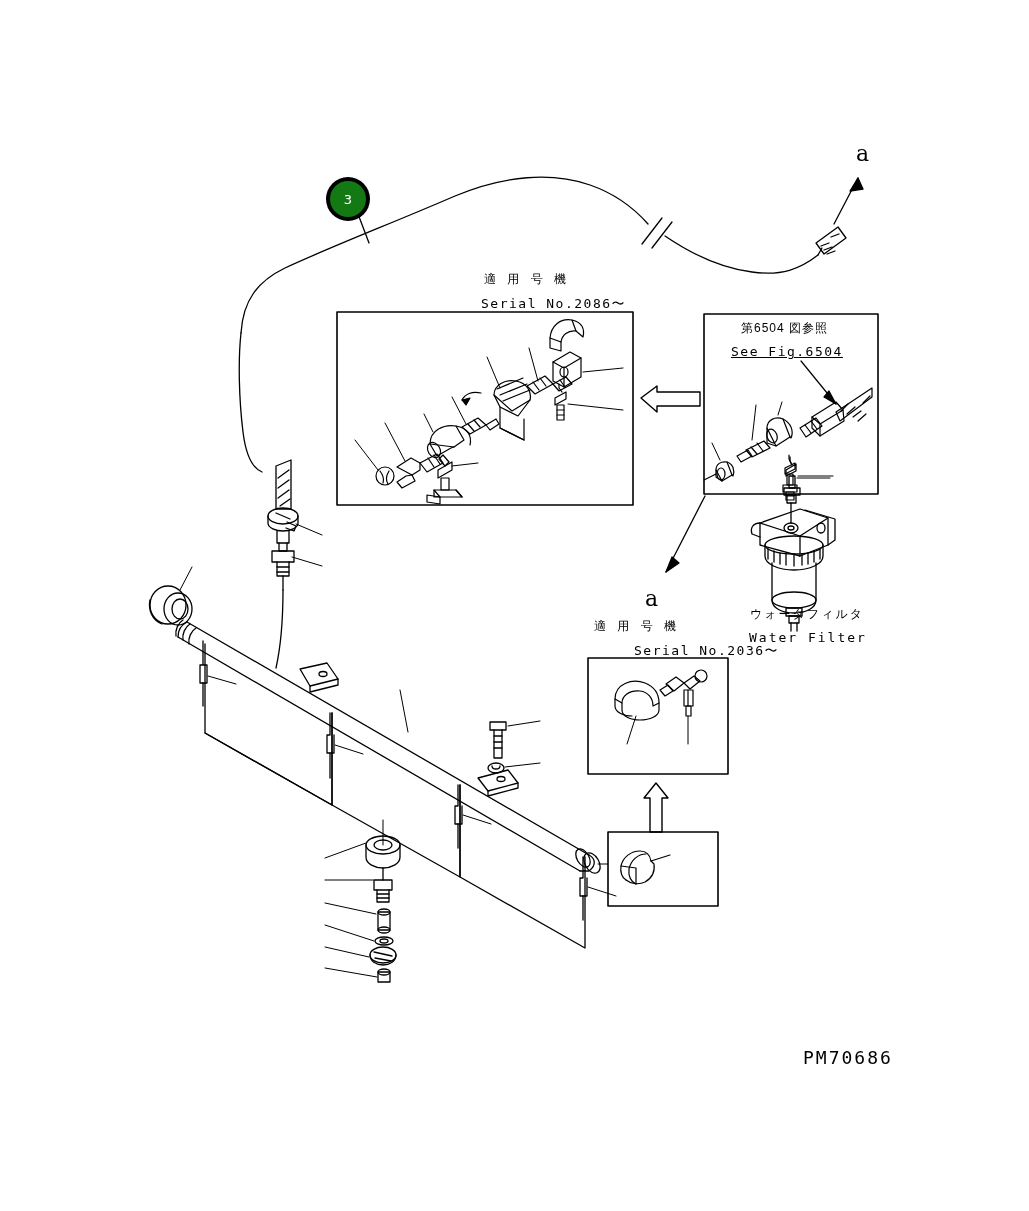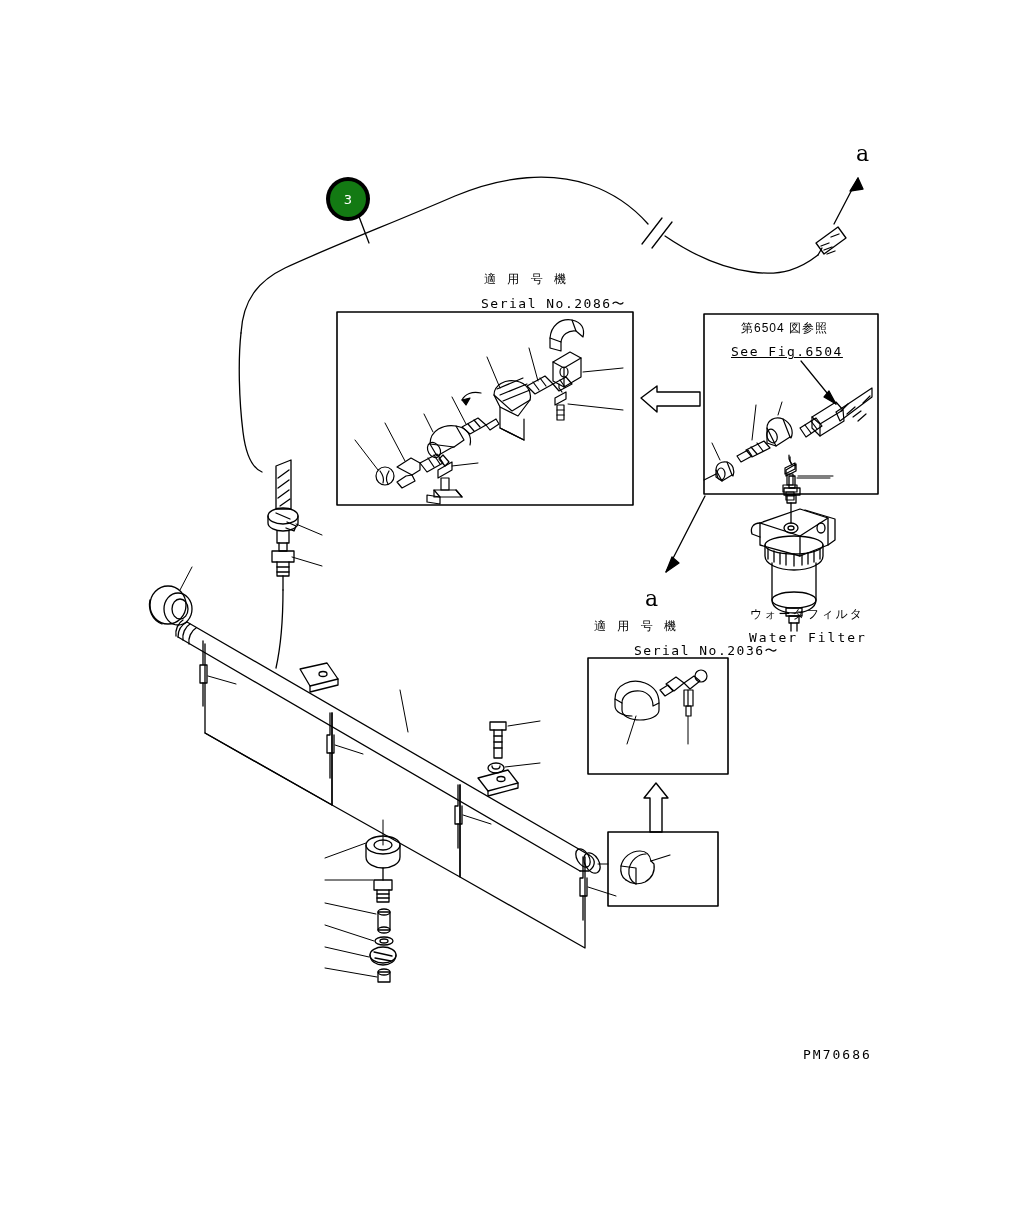--- a/index.html
+++ b/index.html
@@ -3,21 +3,21 @@
 <meta charset="utf-8">
 <style>
   html,body{margin:0;padding:0;background:#ffffff;}
   body{font-family:"DejaVu Sans","Liberation Sans",sans-serif;}
   #page{position:relative;width:1029px;height:1211px;background:#ffffff;overflow:hidden;}
   #art{position:absolute;left:0;top:0;width:1029px;height:1211px;}
   .lbl{position:absolute;white-space:pre;color:#000;}
   .jp{font-family:Liberation Sans, sans-serif;font-size:12px;letter-spacing:4px;}
   .en{font-family:"DejaVu Sans Mono","Liberation Mono",monospace;font-size:13px;letter-spacing:1.5px;}
   .aletter{font-family:"DejaVu Serif","Liberation Serif",serif;font-size:22px;}
-  .code{font-family:"DejaVu Sans Mono","Liberation Mono",monospace;font-size:13px;letter-spacing:2px;}
+  .code{font-family:"DejaVu Sans Mono","Liberation Mono",monospace;font-size:18px;letter-spacing:2px;}
   .balloonnum{position:absolute;left:330px;top:181px;width:36px;height:36px;
     display:flex;align-items:center;justify-content:center;
     font-family:"DejaVu Sans","Liberation Sans",sans-serif;font-size:13px;color:#ffffff;}
 </style>
 </head>
 <body>
 
 <div id="page">
 
   <svg id="art" viewBox="0 0 1029 1211">

